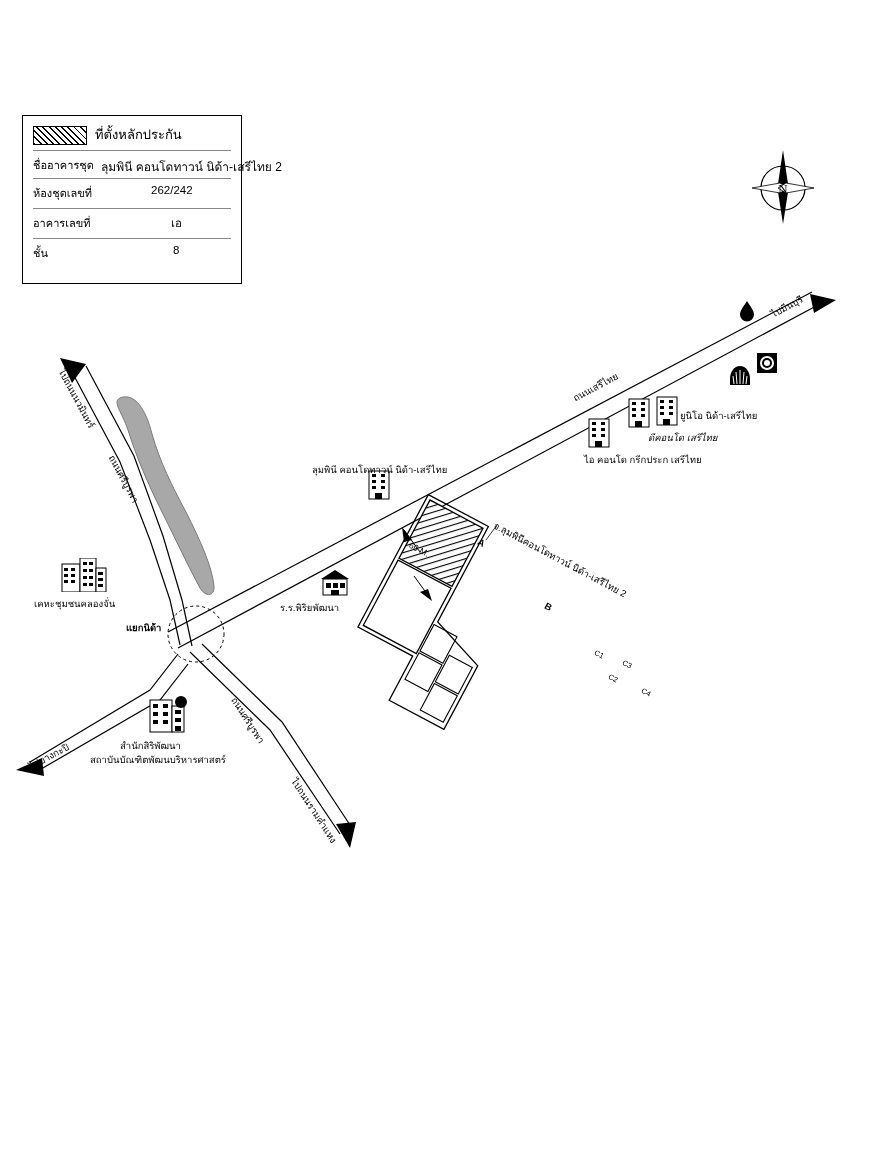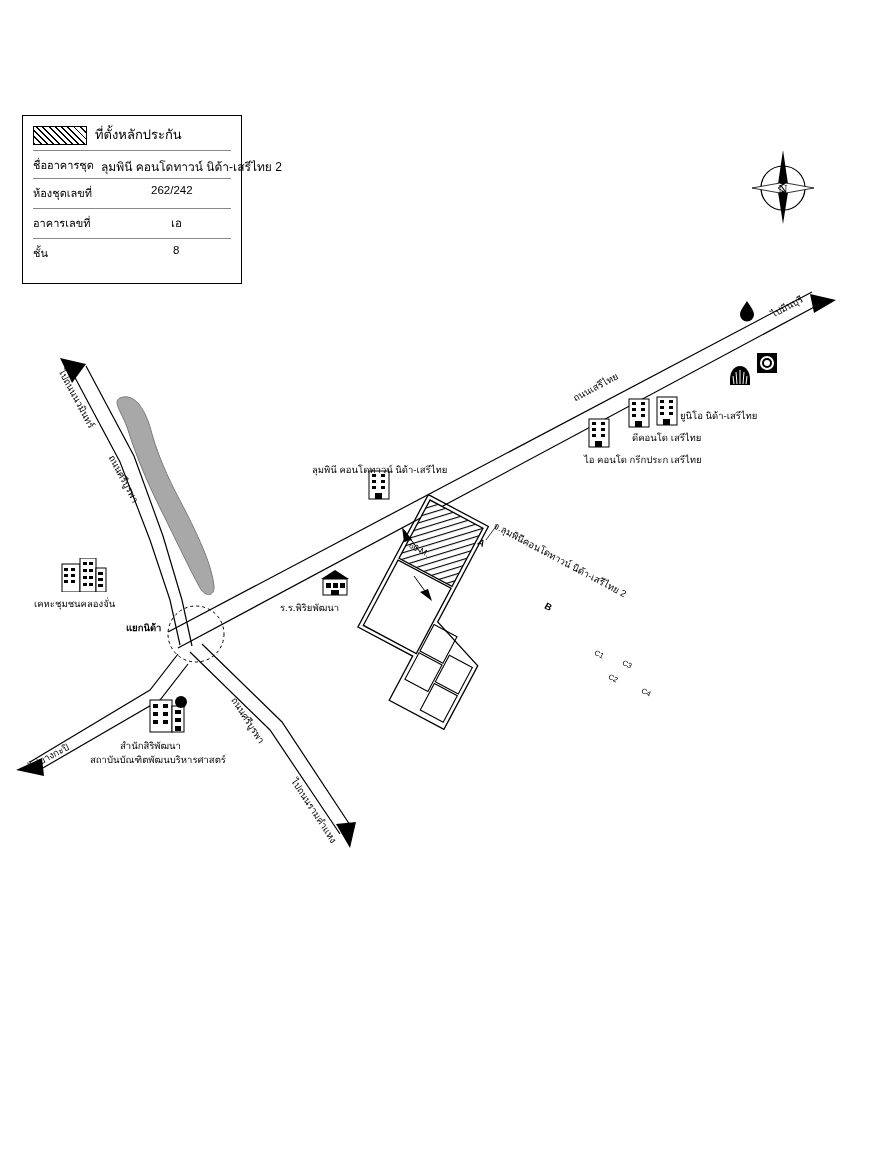--- a/index.html
+++ b/index.html
@@ -241,21 +241,21 @@
       <rect x="4" y="4" width="4" height="3"></rect>
           <rect x="13" y="4" width="4" height="3"></rect>
       <rect x="4" y="10" width="4" height="3"></rect>
           <rect x="13" y="10" width="4" height="3"></rect>
       <rect x="4" y="16" width="4" height="3"></rect>
           <rect x="13" y="16" width="4" height="3"></rect>
       <rect x="7" y="23" width="7" height="6"></rect>
     </g>
   </svg>
 </div>
-<div class="mlabel" style="left:632px;top:430px;">ดีคอนโด เสรีไทย</div>
+<div class="mlabel" style="left:648px;top:430px;font-style:italic;">ดีคอนโด เสรีไทย</div>
 
 <div class="bldg" style="left:656px;top:396px;width:22px;height:30px;">
   <svg viewBox="0 0 22 30" width="22" height="30">
     <rect x="1" y="1" width="20" height="28" fill="#fff" stroke="#000"></rect>
     <g fill="#000">
       <rect x="4" y="4" width="4" height="3"></rect>
           <rect x="13" y="4" width="4" height="3"></rect>
       <rect x="4" y="10" width="4" height="3"></rect>
           <rect x="13" y="10" width="4" height="3"></rect>
       <rect x="4" y="16" width="4" height="3"></rect>

